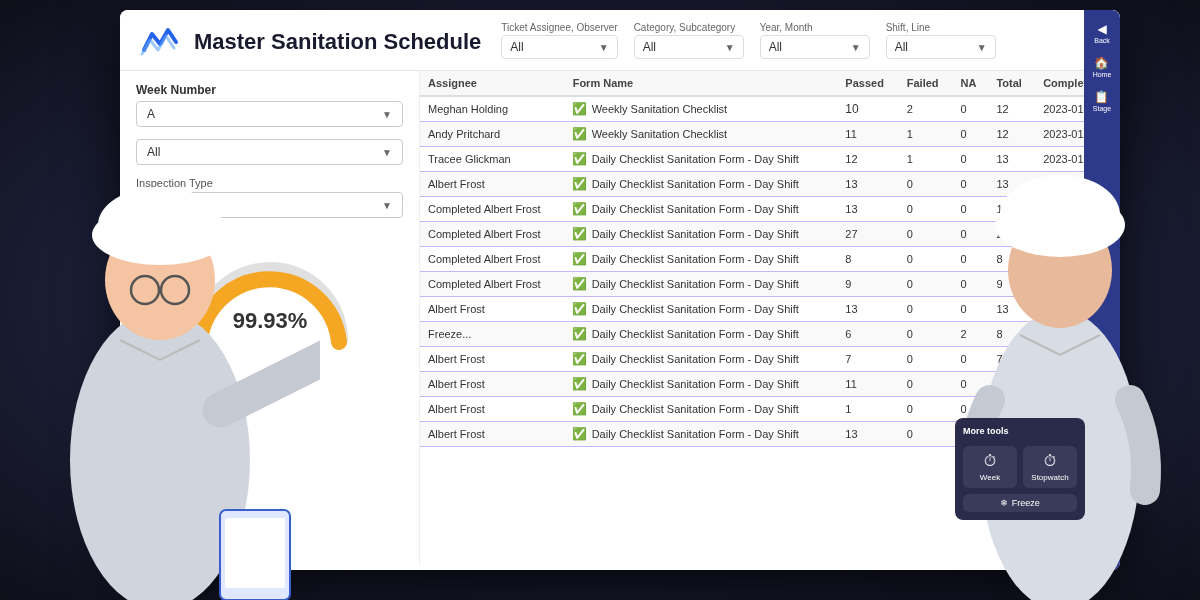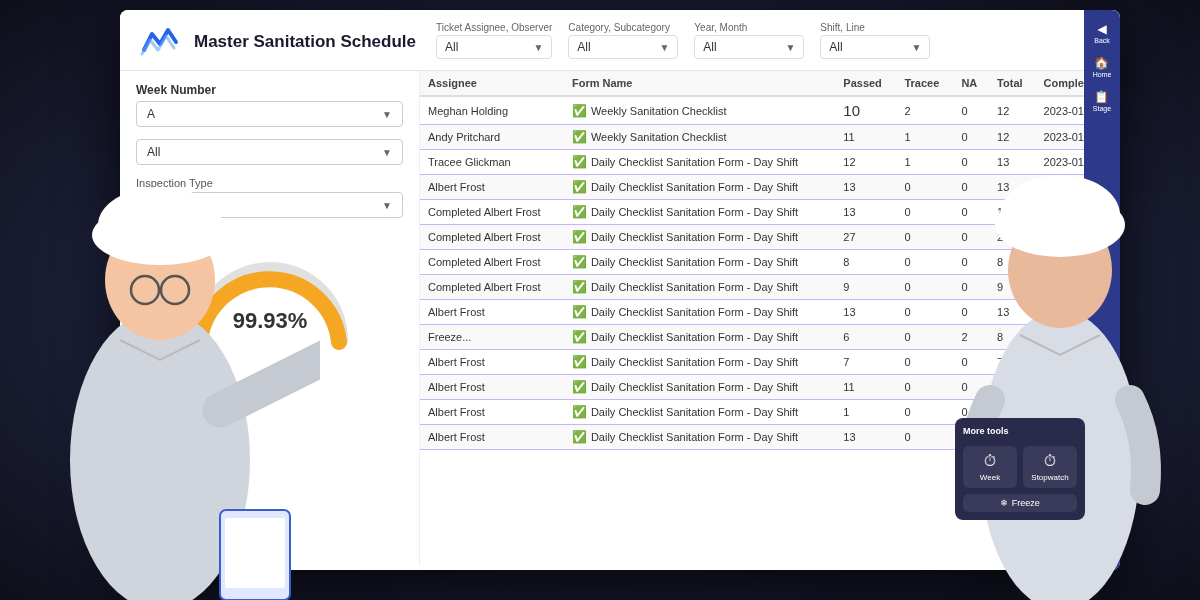--- a/index.html
+++ b/index.html
@@ -49,21 +49,21 @@
       gap: 10px;
       min-width: 220px;
     }
 
     .logo-icon {
       width: 48px;
       height: 40px;
     }
 
     .app-title {
-      font-size: 17px;
+      font-size: 22px;
       font-weight: 700;
       color: #1a1a2e;
       line-height: 1.2;
     }
 
     .filters-row {
       display: flex;
       gap: 16px;
       flex: 1;
       align-items: flex-end;
@@ -425,36 +425,36 @@
       </div>
 
       <div class="right-panel">
         <div class="table-section" style="overflow-y:auto;">
           <table>
             <thead>
               <tr>
                 <th>Assignee</th>
                 <th>Form Name</th>
                 <th>Passed</th>
-                <th>Tracee</th>
+                <th>Failed</th>
                 <th>NA</th>
                 <th>Total</th>
                 <th>Completed</th>
               </tr>
             </thead>
             <tbody id="table-body">
             <tr style="background: rgb(255, 255, 255);">
       <td style="color:#333;font-size:11px;">Meghan Holding</td>
       <td>
         <div class="form-name-cell">
           <span class="checkmark">✅</span>
           <span style="font-size:11px;">Weekly Sanitation Checklist</span>
         </div>
       </td>
-      <td style="font-size:15px;">10</td>
+      <td style="font-size:12px;">10</td>
       <td style="font-size:11px;">2</td>
       <td style="font-size:11px;">0</td>
       <td style="font-size:11px;">12</td>
       <td style="font-size:11px;">2023-01-2...</td>
     </tr>
                 <tr style="background: rgb(249, 249, 249);">
       <td style="color:#333;font-size:11px;">Andy Pritchard</td>
       <td>
         <div class="form-name-cell">
           <span class="checkmark">✅</span>

